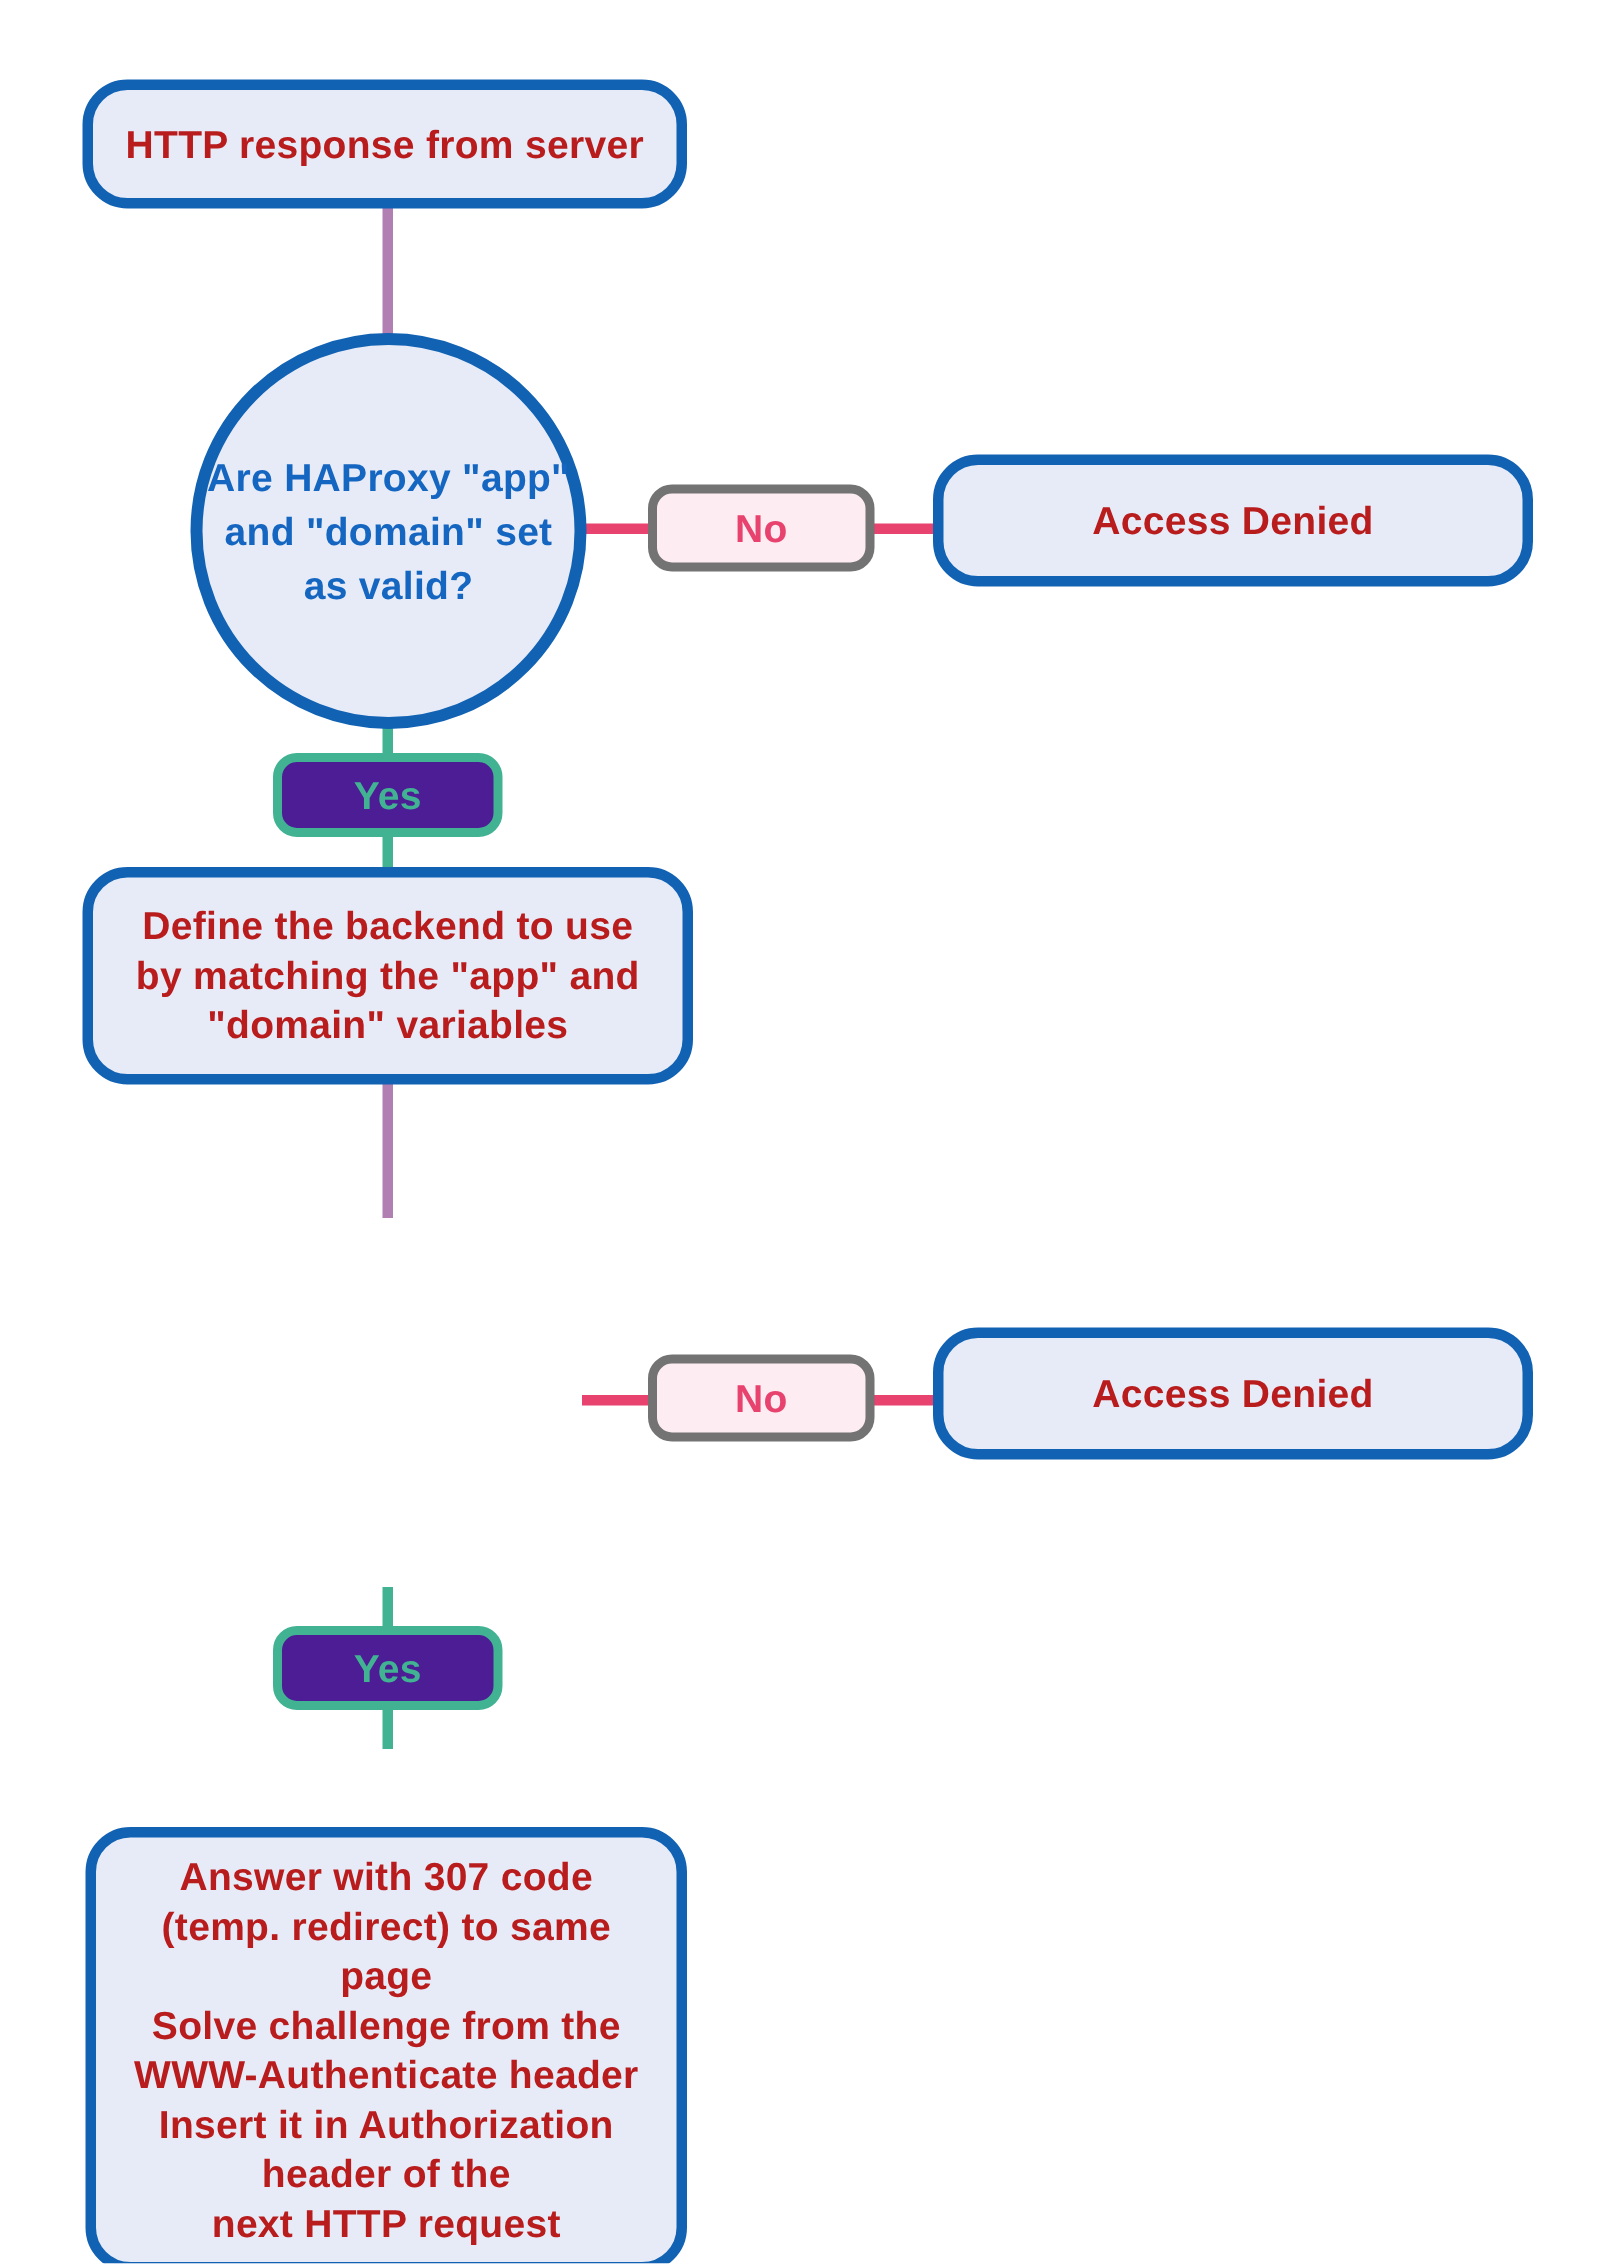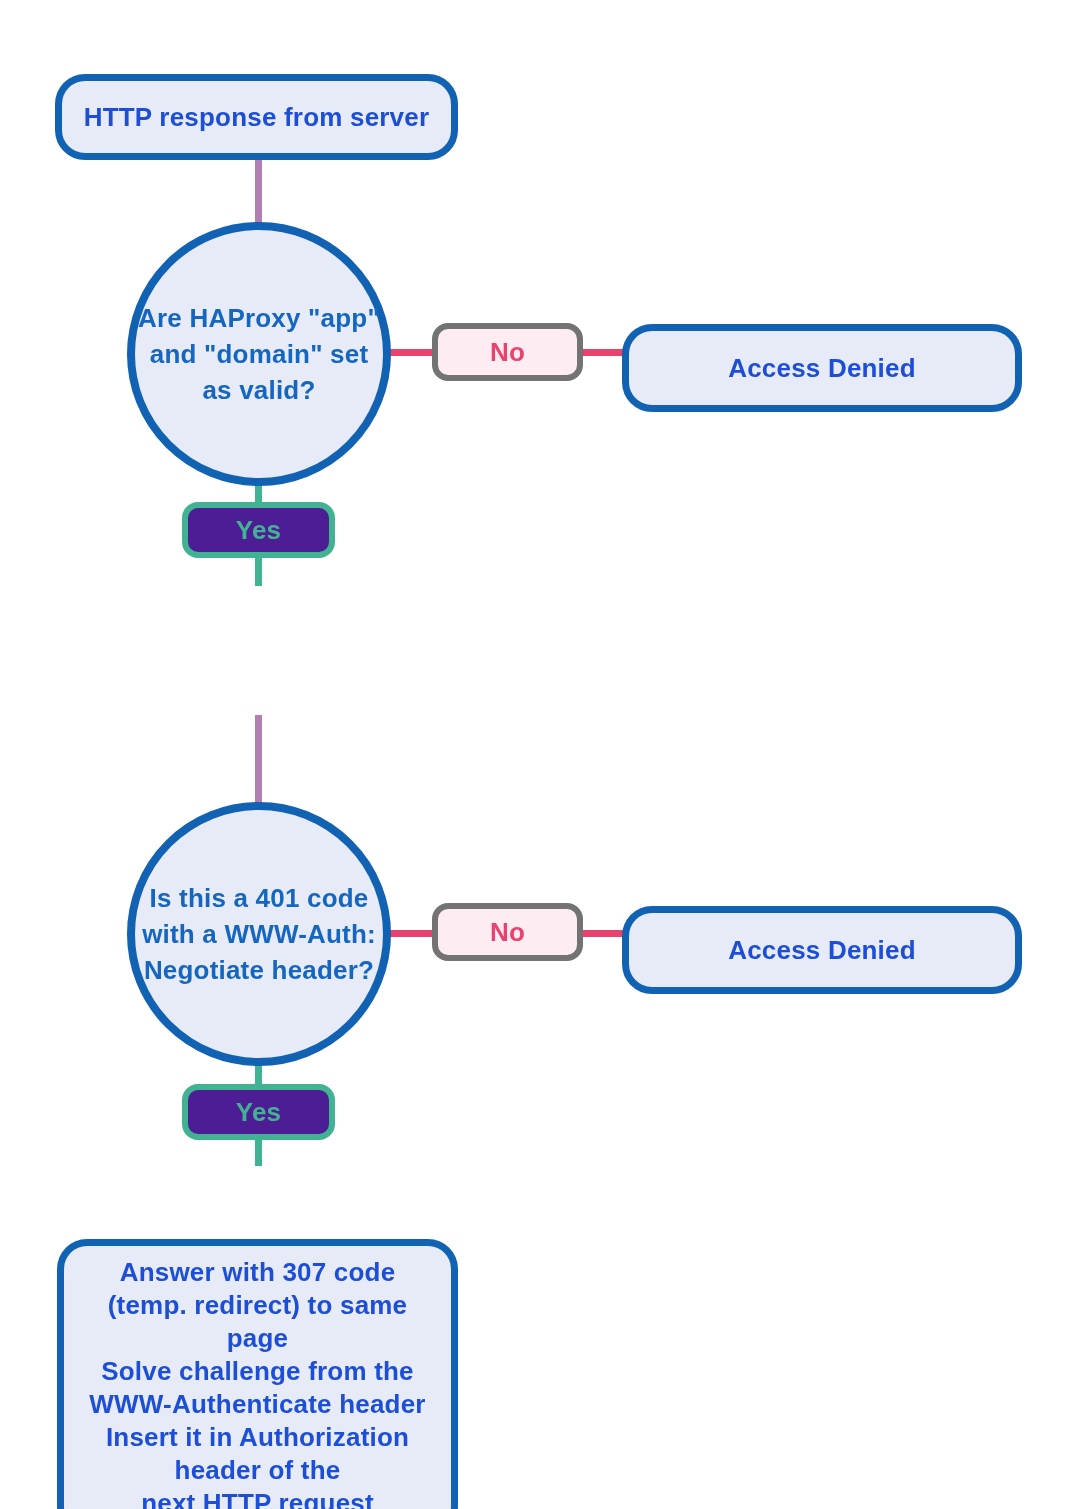--- a/index.html
+++ b/index.html
@@ -36,24 +36,23 @@
     justify-content: center;
     text-align: center;
     font-weight: 700;
     white-space: pre-line;
     letter-spacing: 0.2px;
   }
   .blue-box {
     background: #e6ebf7;
     border: 7px solid #1262b4;
     border-radius: 30px;
-    color: #1d4ed8;
+    color: #b91c1c;
     font-size: 26px;
     line-height: 33px;
-    margin-top: 21px;
   }
   .circle {
     background: #e6ebf7;
     border: 8px solid #1262b4;
     border-radius: 50%;
     color: #1566c1;
     font-size: 26px;
     line-height: 36px;
   }
   .pill {
@@ -108,24 +107,24 @@
   <div class="node circle" id="node-decision1">Are HAProxy "app"
 and "domain" set
 as valid?</div>
 
   <div class="node pill pill-no" id="pill-no1">No</div>
 
   <div class="node blue-box" id="node-denied1">Access Denied</div>
 
   <div class="node pill pill-yes" id="pill-yes1">Yes</div>
 
+  <div class="node blue-box" id="node-define">Define the backend to use
+by matching the "app" and
+"domain" variables</div>
 
-  <div class="node circle" id="node-decision2">Is this a 401 code
-with a WWW-Auth:
-Negotiate header?</div>
 
   <div class="node pill pill-no" id="pill-no2">No</div>
 
   <div class="node blue-box" id="node-denied2">Access Denied</div>
 
   <div class="node pill pill-yes" id="pill-yes2">Yes</div>
 
   <div class="node blue-box" id="node-answer">Answer with 307 code
 (temp. redirect) to same
 page

